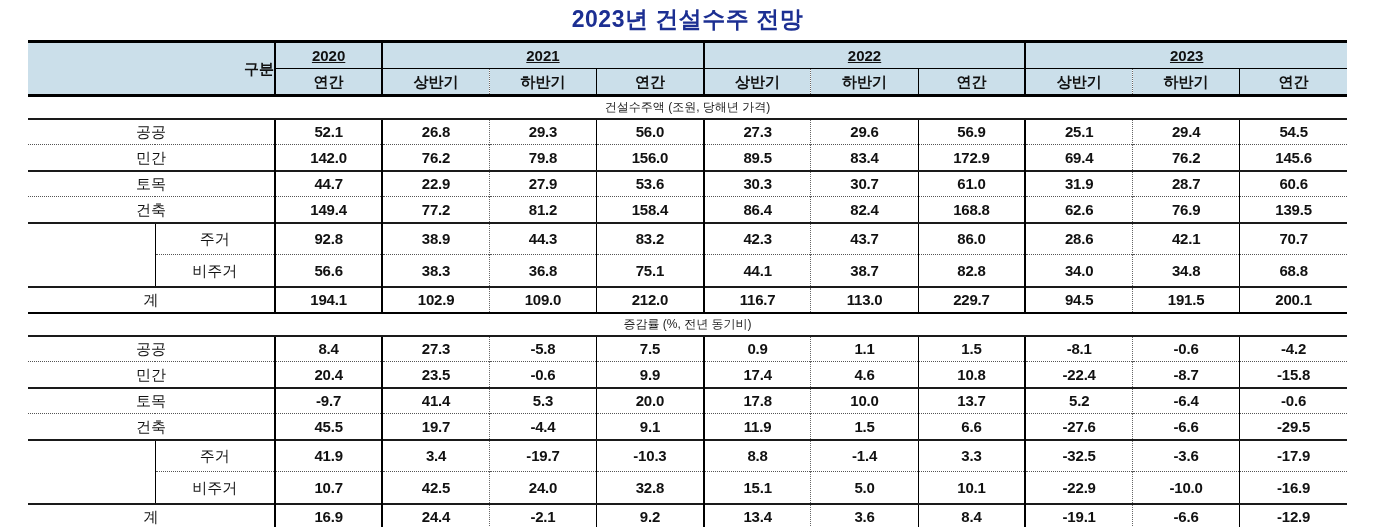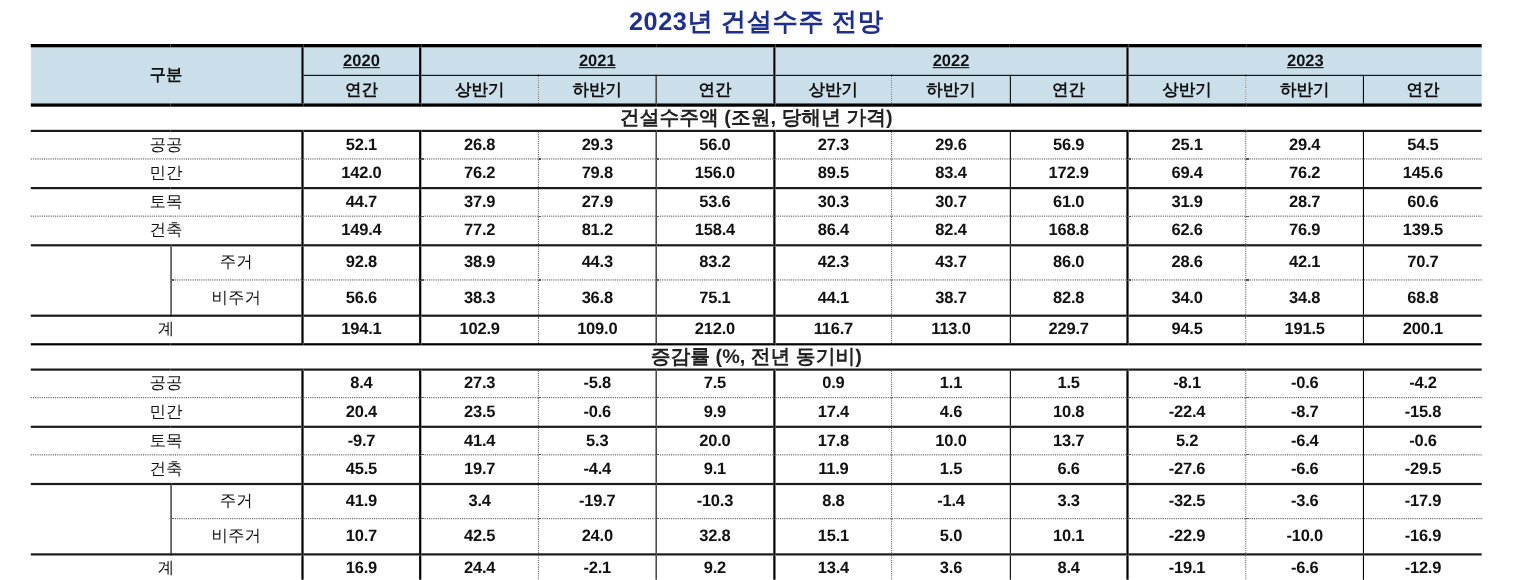--- a/index.html
+++ b/index.html
@@ -22,26 +22,26 @@
   }
   col.cA{width:127px;} col.cB{width:120px;}
   th,td{
     padding:0;text-align:center;vertical-align:middle;
     font-size:15px;line-height:1;white-space:nowrap;overflow:hidden;
   }
   thead tr{height:27px;}
   thead th{background:var(--hdr-bg);font-weight:700;}
   tr.hdr1 th{border-top:3px solid #000;}
   tr.hdr1 th.year{border-bottom:1px solid #000;text-decoration:underline;}
-  th.corner{border-bottom:3px solid #000;}
+  th.corner{border-bottom:3px solid #000;text-align:right;}
   tr.hdr2 th{border-bottom:3px solid #000;}
   tbody tr{height:26px;}
   tbody tr.tall{height:32px;}
   tr.sect{height:23px;}
-  tr.sect td{border:none;font-size:18px;font-weight:700;color:#222;}
+  tr.sect td{border:none;font-size:12px;font-weight:400;color:#222;}
   tr.sep-strong > td{border-top:2px solid #1a1a1a;}
   tr.sep-dotted > td{border-top:1px dotted #555;}
   tr.sec-end > td{border-bottom:2px solid #000;}
   tr.tbl-end > td{border-bottom:3px solid #000;}
   .vg{border-left:2px solid #000;}
   .vs{border-left:1px solid #000;}
   .vd{border-left:1px dotted #666;}
   td.lbl{font-weight:500;}
   td.lbl-ind{border-left:1px solid #000;}
   td.num{font-weight:600;letter-spacing:-0.2px;}
@@ -113,21 +113,21 @@
         <td class="num vg">89.5</td>
         <td class="num vd">83.4</td>
         <td class="num vs">172.9</td>
         <td class="num vg">69.4</td>
         <td class="num vd">76.2</td>
         <td class="num vs">145.6</td>
       </tr>
       <tr class="sep-strong">
         <td class="lbl" colspan="2">토목</td>
         <td class="num vg">44.7</td>
-        <td class="num vg">37.9</td>
+        <td class="num vg">22.9</td>
         <td class="num vd">27.9</td>
         <td class="num vs">53.6</td>
         <td class="num vg">30.3</td>
         <td class="num vd">30.7</td>
         <td class="num vs">61.0</td>
         <td class="num vg">31.9</td>
         <td class="num vd">28.7</td>
         <td class="num vs">60.6</td>
       </tr>
       <tr class="sep-dotted">

